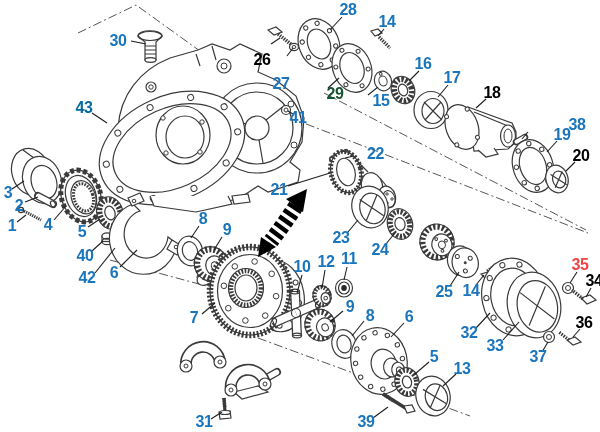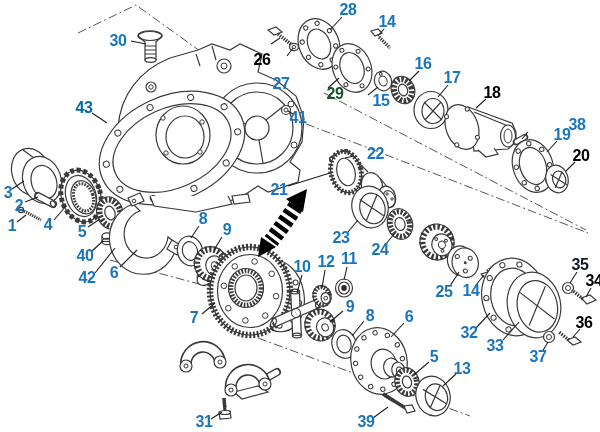--- a/index.html
+++ b/index.html
@@ -542,21 +542,21 @@
       <span class="callout" style="left: 194px; top: 318px; color: rgb(27, 117, 188);">7</span>
       <span class="callout" style="left: 302px; top: 267px; color: rgb(27, 117, 188);">10</span>
       <span class="callout" style="left: 326px; top: 262px; color: rgb(27, 117, 188);">12</span>
       <span class="callout" style="left: 349px; top: 259px; color: rgb(27, 117, 188);">11</span>
       <span class="callout" style="left: 341px; top: 238px; color: rgb(27, 117, 188);">23</span>
       <span class="callout" style="left: 380px; top: 250px; color: rgb(27, 117, 188);">24</span>
       <span class="callout" style="left: 444px; top: 292px; color: rgb(27, 117, 188);">25</span>
       <span class="callout" style="left: 471px; top: 291px; color: rgb(27, 117, 188);">14</span>
       <span class="callout" style="left: 469px; top: 333px; color: rgb(27, 117, 188);">32</span>
       <span class="callout" style="left: 495px; top: 346px; color: rgb(27, 117, 188);">33</span>
-      <span class="callout" style="left: 580px; top: 265px; color: #0f172a;">35</span>
+      <span class="callout" style="left: 580px; top: 265px; color: #ef4444;">35</span>
       <span class="callout" style="left: 594px; top: 281px; color: rgb(0, 0, 0);">34</span>
       <span class="callout" style="left: 584px; top: 323px; color: rgb(0, 0, 0);">36</span>
       <span class="callout" style="left: 538px; top: 357px; color: rgb(27, 117, 188);">37</span>
       <span class="callout" style="left: 350px; top: 307px; color: rgb(27, 117, 188);">9</span>
       <span class="callout" style="left: 370px; top: 316px; color: rgb(27, 117, 188);">8</span>
       <span class="callout" style="left: 409px; top: 317px; color: rgb(27, 117, 188);">6</span>
       <span class="callout" style="left: 434px; top: 357px; color: rgb(27, 117, 188);">5</span>
       <span class="callout" style="left: 462px; top: 369px; color: rgb(27, 117, 188);">13</span>
       <span class="callout" style="left: 366px; top: 422px; color: rgb(27, 117, 188);">39</span>
       <span class="callout" style="left: 204px; top: 422px; color: rgb(27, 117, 188);">31</span>

